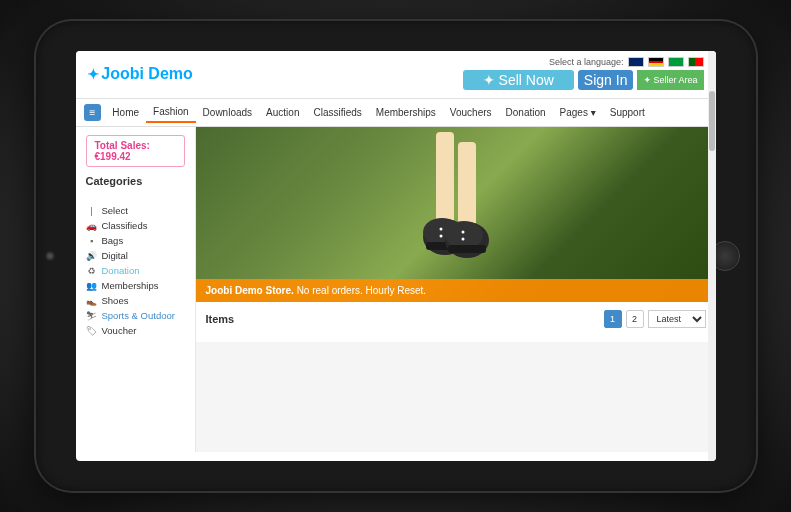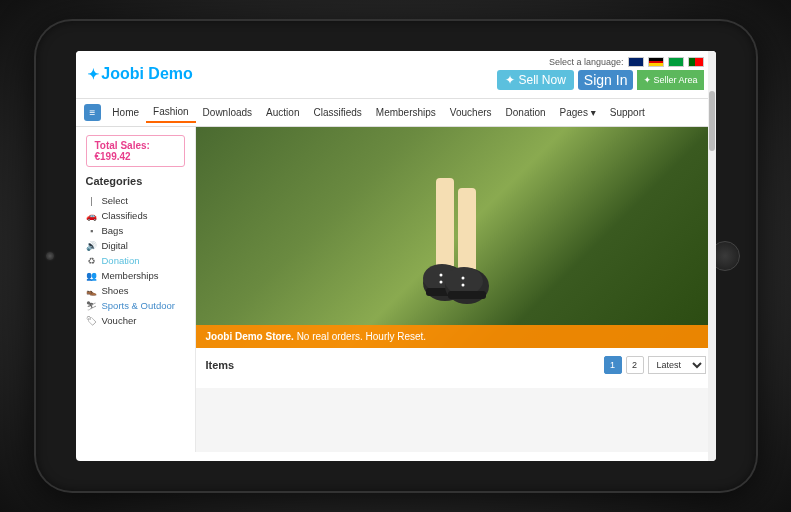--- a/index.html
+++ b/index.html
@@ -132,22 +132,22 @@
 
     .btn-row {
       display: flex;
       gap: 4px;
     }
     .btn-sell {
       background: #5bc0de;
       color: #fff;
       border: none;
       border-radius: 3px;
-      font-size: 12px;
-      padding: 2px 8px;
+      font-size: 14px;
+      padding: 2px 20px;
       cursor: pointer;
       display: flex;
       align-items: center;
       gap: 2px;
     }
     .btn-signin {
       background: #428bca;
       color: #fff;
       border: none;
       border-radius: 3px;
@@ -225,21 +225,21 @@
       margin-bottom: 8px;
     }
     .total-sales span {
       color: #e83e8c;
       font-weight: bold;
     }
     .categories-title {
       font-size: 11px;
       font-weight: bold;
       color: #333;
-      margin-bottom: 6px;
+      margin-bottom: 16px;
     }
     .cat-item {
       display: flex;
       align-items: center;
       gap: 4px;
       font-size: 9.5px;
       color: #333;
       padding: 2px 0;
       cursor: pointer;
     }
@@ -255,21 +255,21 @@
     .content {
       flex: 1;
       background: #f5f5f5;
       overflow: hidden;
       position: relative;
     }
 
     
     .hero {
       width: 100%;
-      height: 221px;
+      height: 175px;
       background: #5a7a3a;
       position: relative;
       overflow: hidden;
     }
     .hero-bg {
       width: 100%;
       height: 100%;
       background: linear-gradient(135deg, #4a6a30 0%, #6a8a40 30%, #8aaa50 50%, #3a5a20 70%, #2a4a10 100%);
       position: relative;
     }

